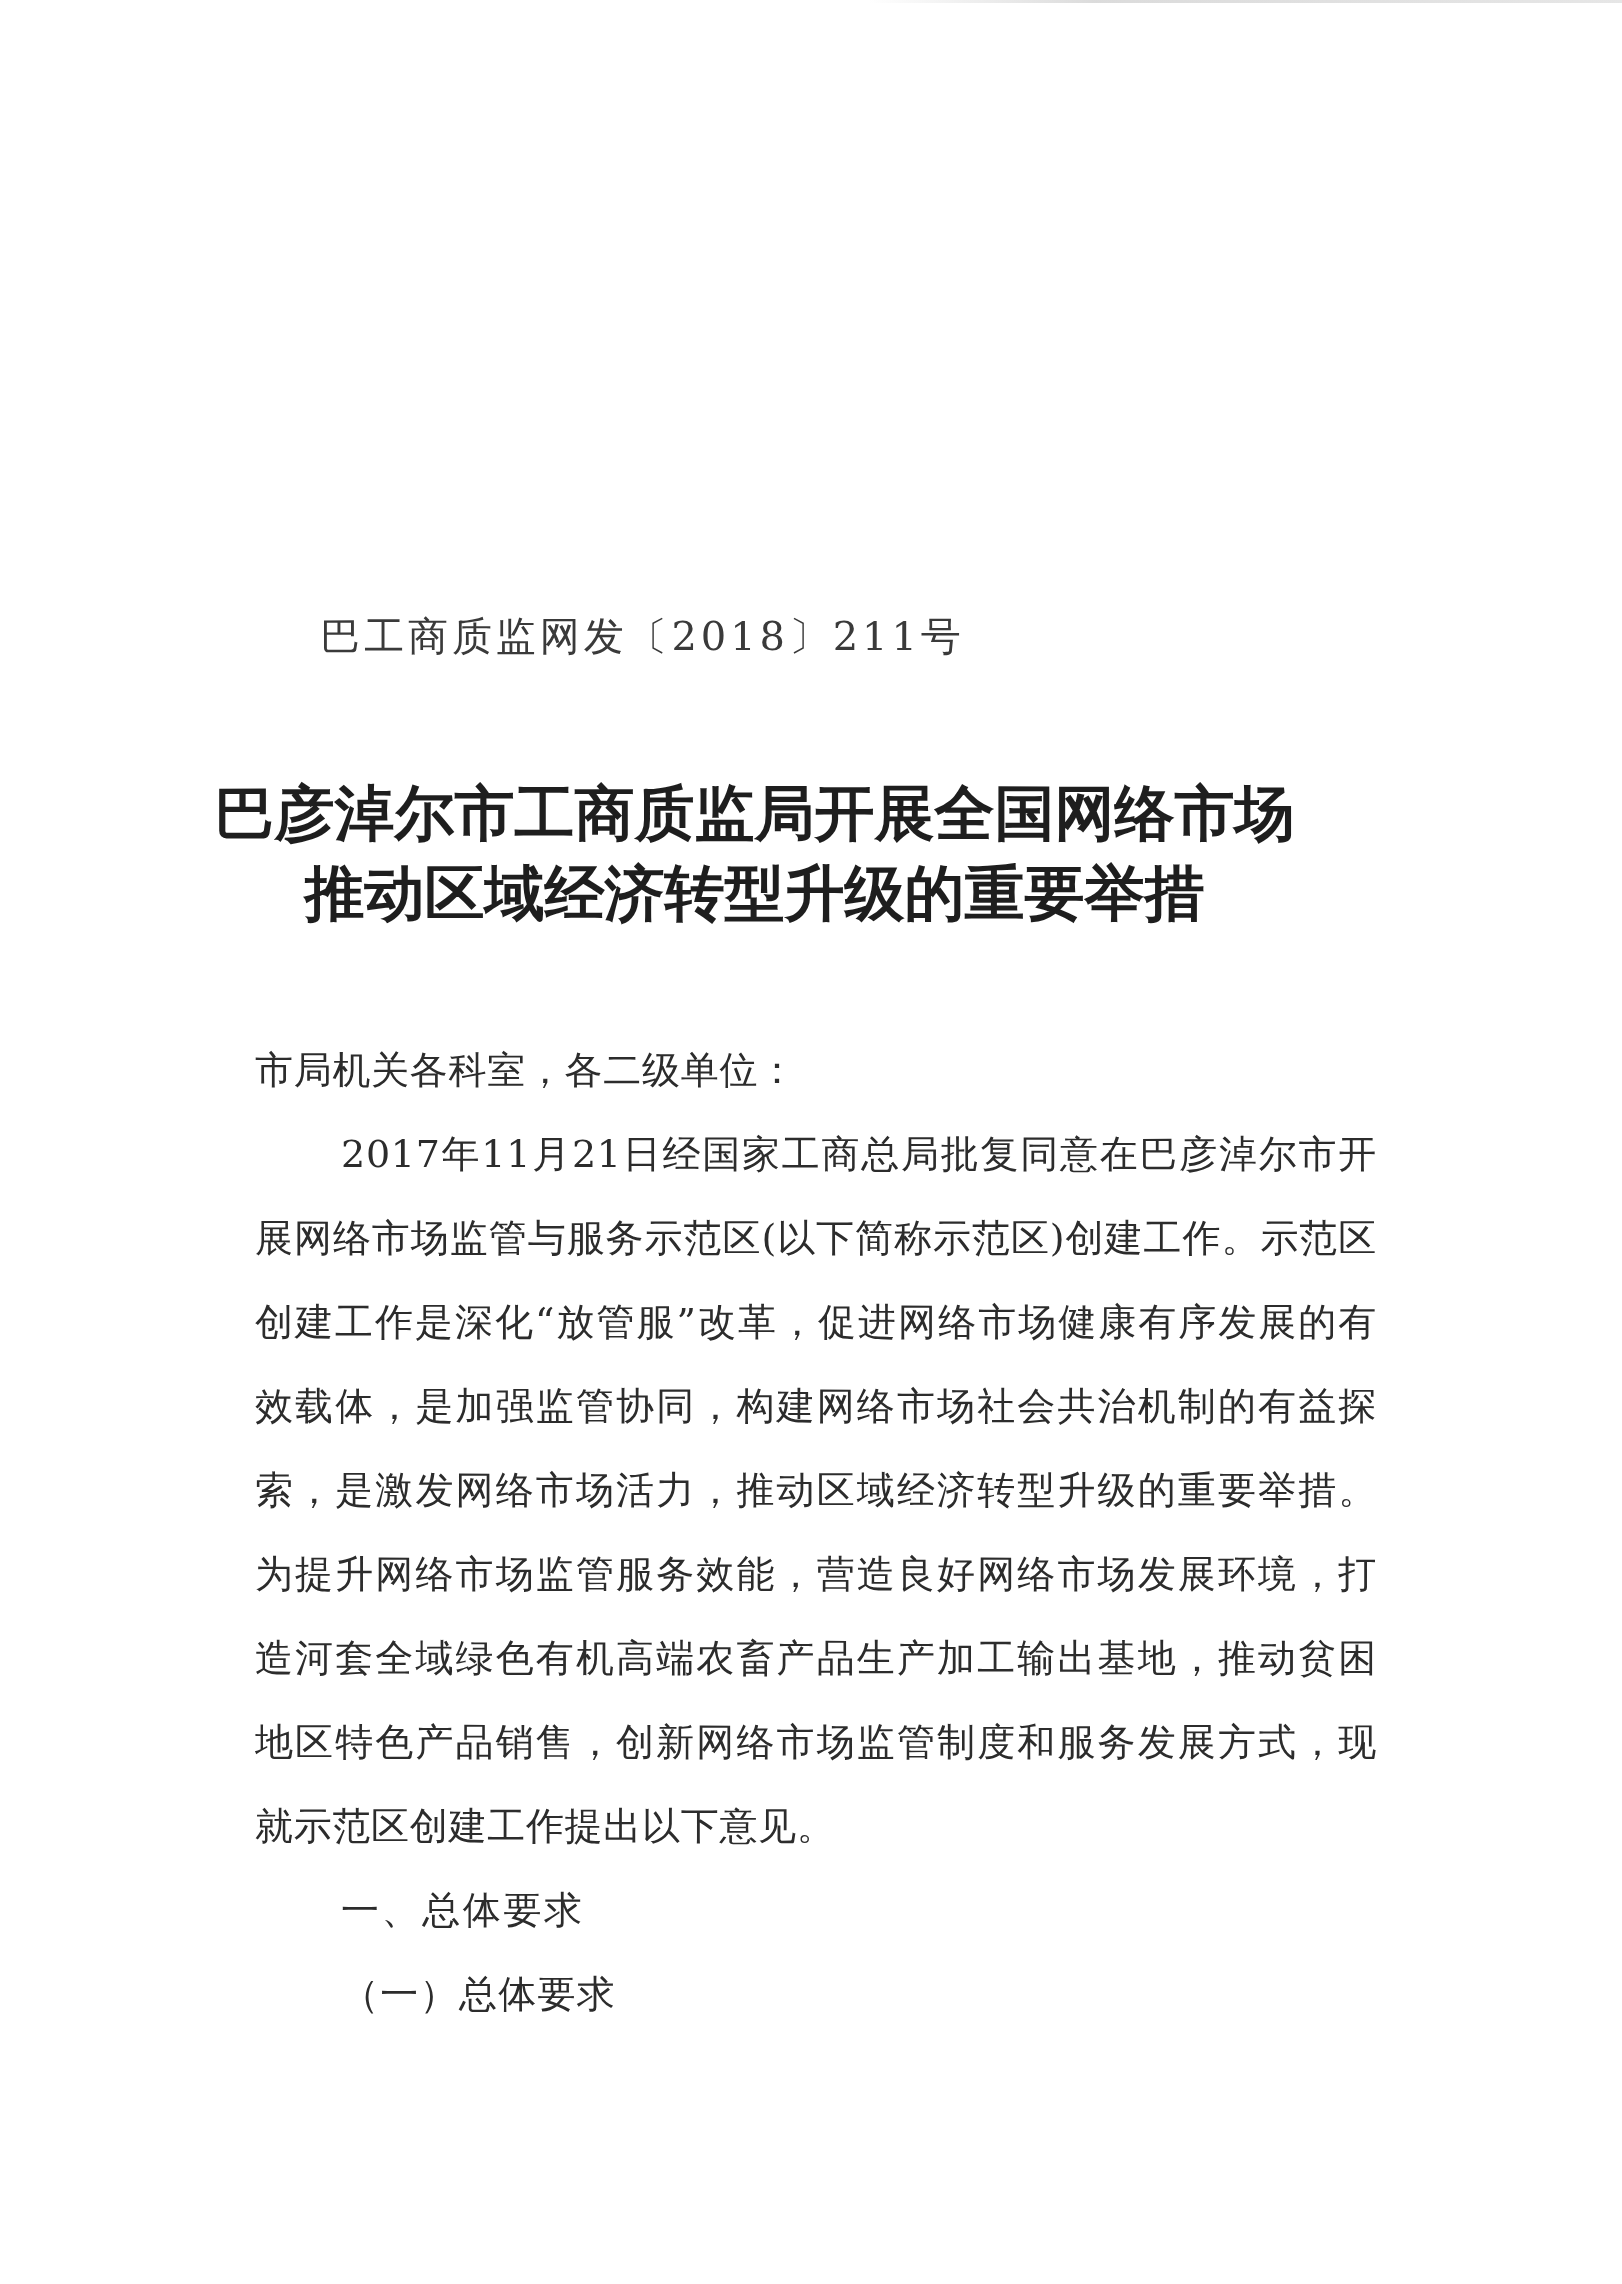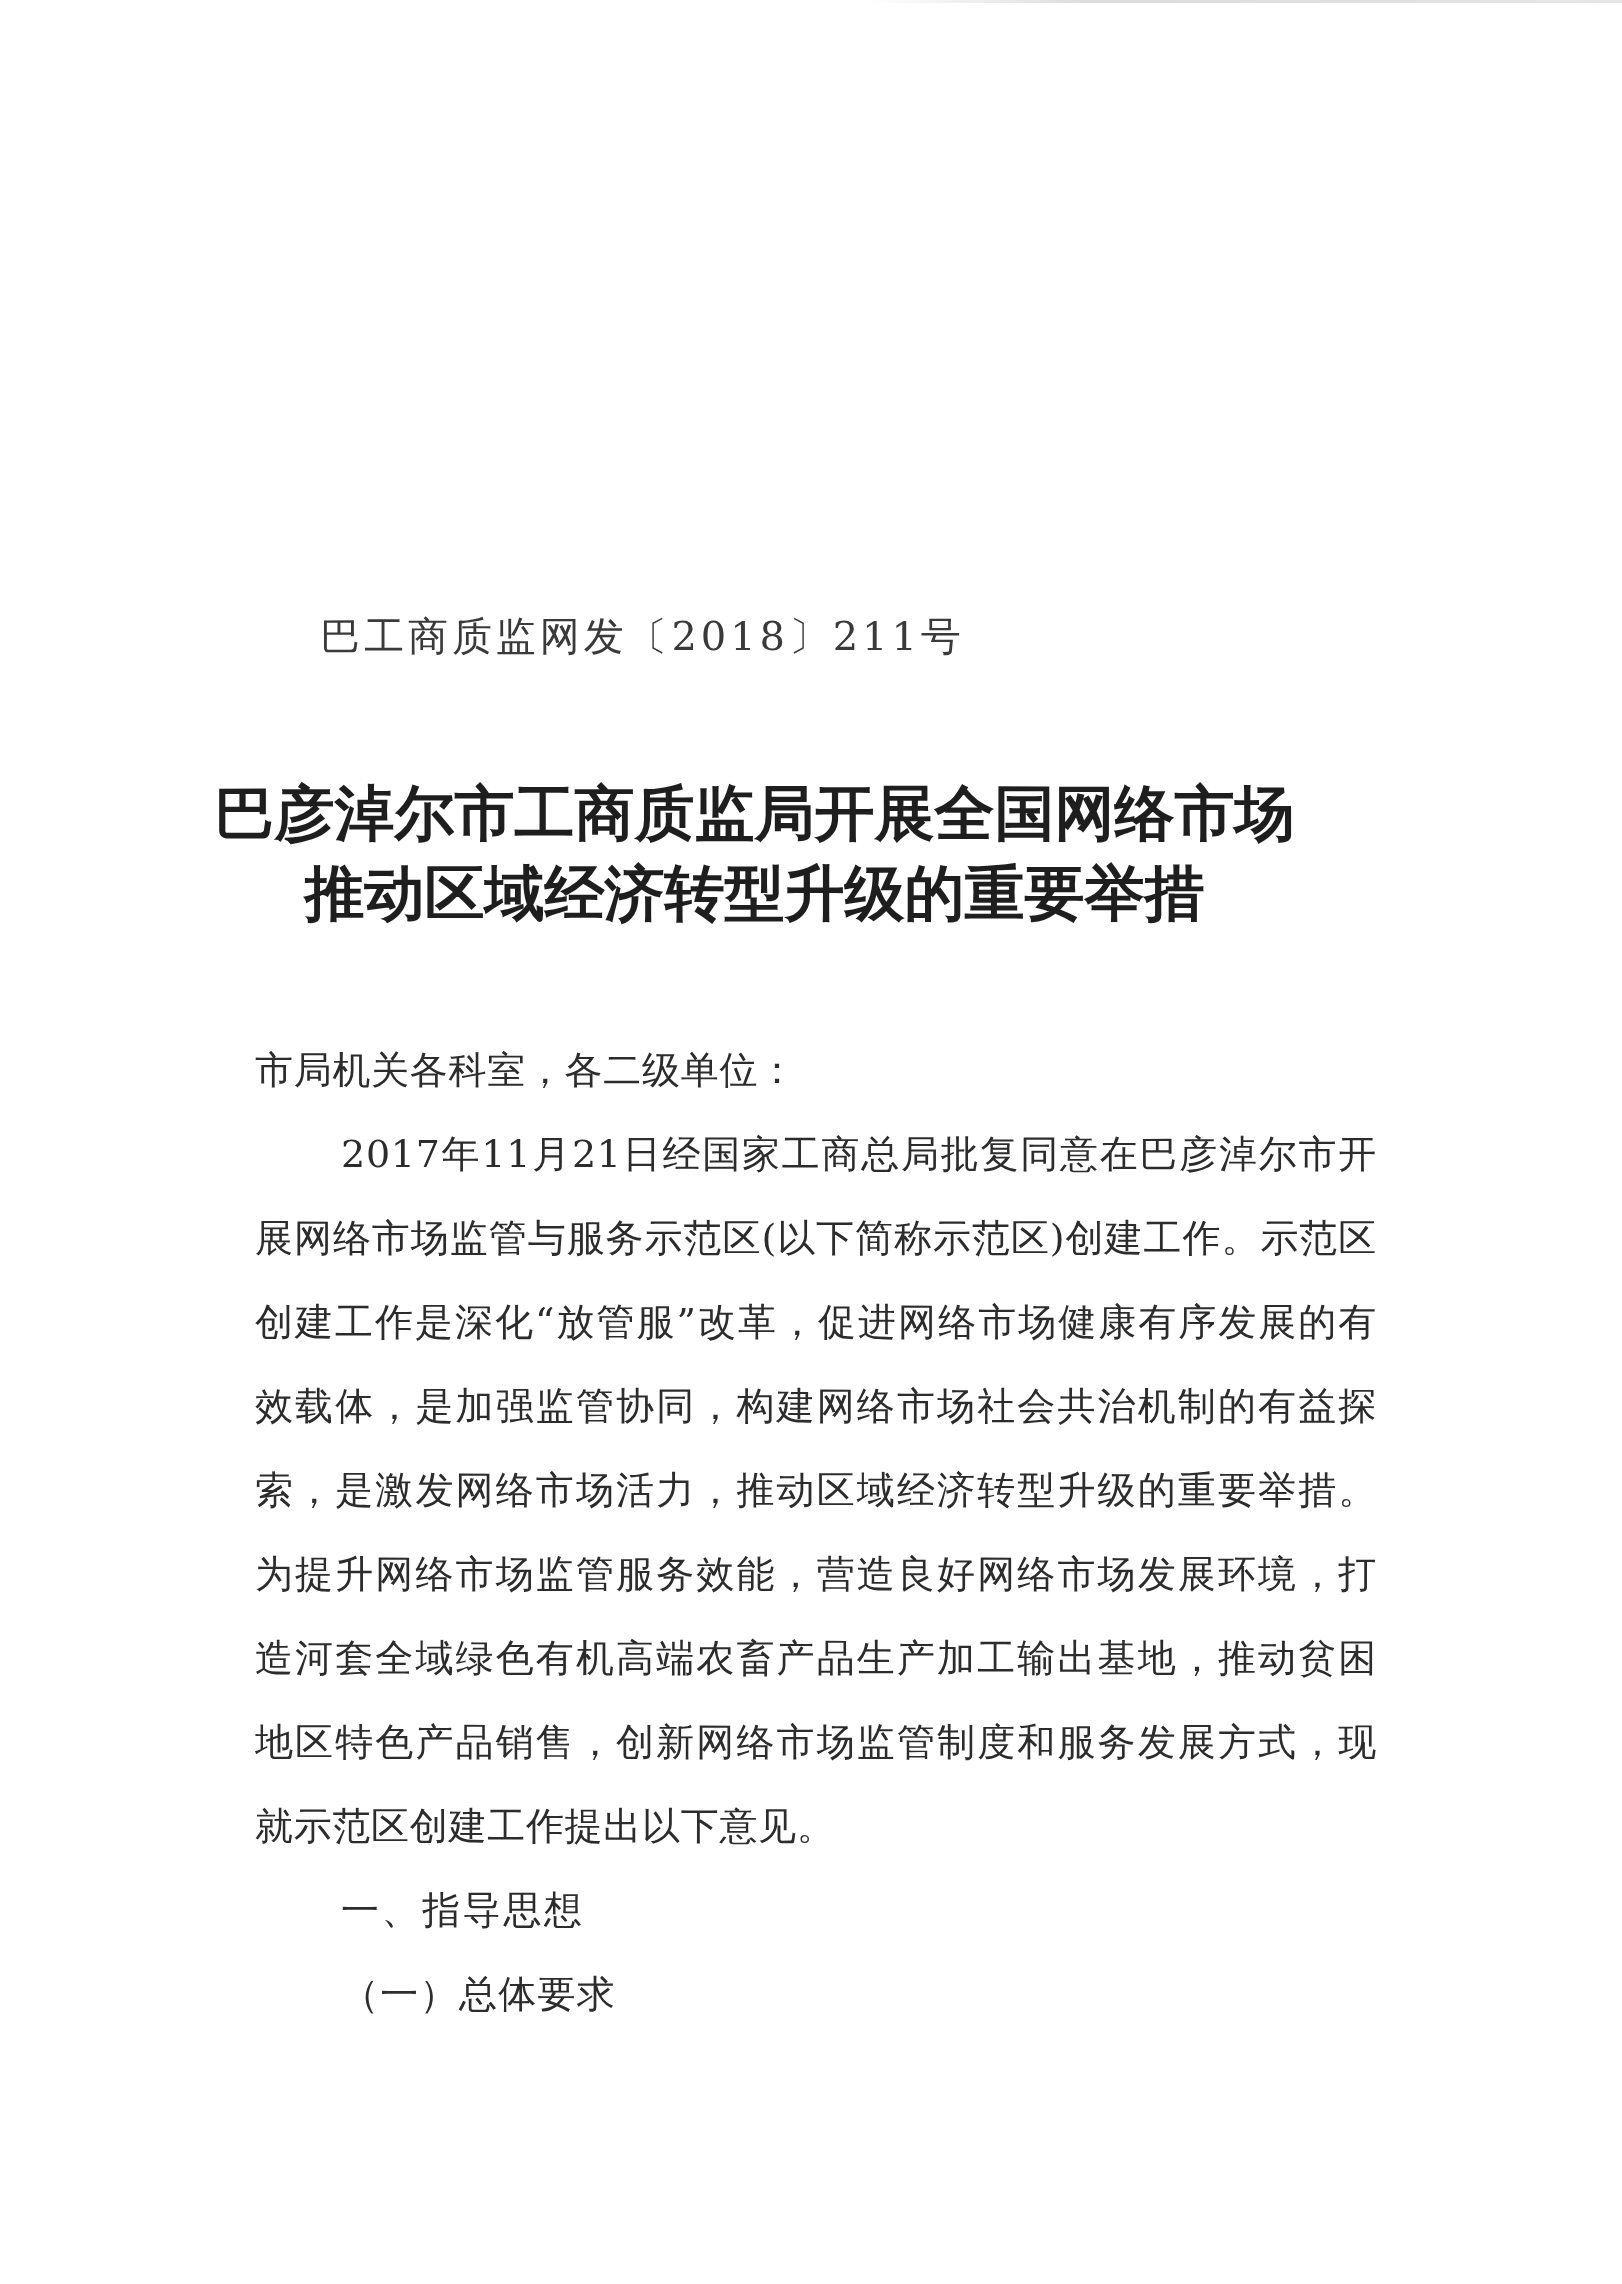--- a/index.html
+++ b/index.html
@@ -92,16 +92,16 @@
 <div class="doc-number">巴工商质监网发〔2018〕211号</div>
 
 <div class="title">
   <span class="title-line">巴彦淖尔市工商质监局开展全国网络市场</span>
   <span class="title-line">推动区域经济转型升级的重要举措</span>
 </div>
 
 <div class="content">
   <p class="salutation">市局机关各科室，各二级单位：</p>
   <p class="para">2017年11月21日经国家工商总局批复同意在巴彦淖尔市开展网络市场监管与服务示范区(以下简称示范区)创建工作。示范区创建工作是深化“放管服”改革，促进网络市场健康有序发展的有效载体，是加强监管协同，构建网络市场社会共治机制的有益探索，是激发网络市场活力，推动区域经济转型升级的重要举措。为提升网络市场监管服务效能，营造良好网络市场发展环境，打造河套全域绿色有机高端农畜产品生产加工输出基地，推动贫困地区特色产品销售，创新网络市场监管制度和服务发展方式，现就示范区创建工作提出以下意见。</p>
-  <p class="heading-1">一、指导思想</p>
+  <p class="heading-1">一、总体要求</p>
   <p class="heading-2">（一）总体要求</p>
 </div>
 
 
 </body></html>

